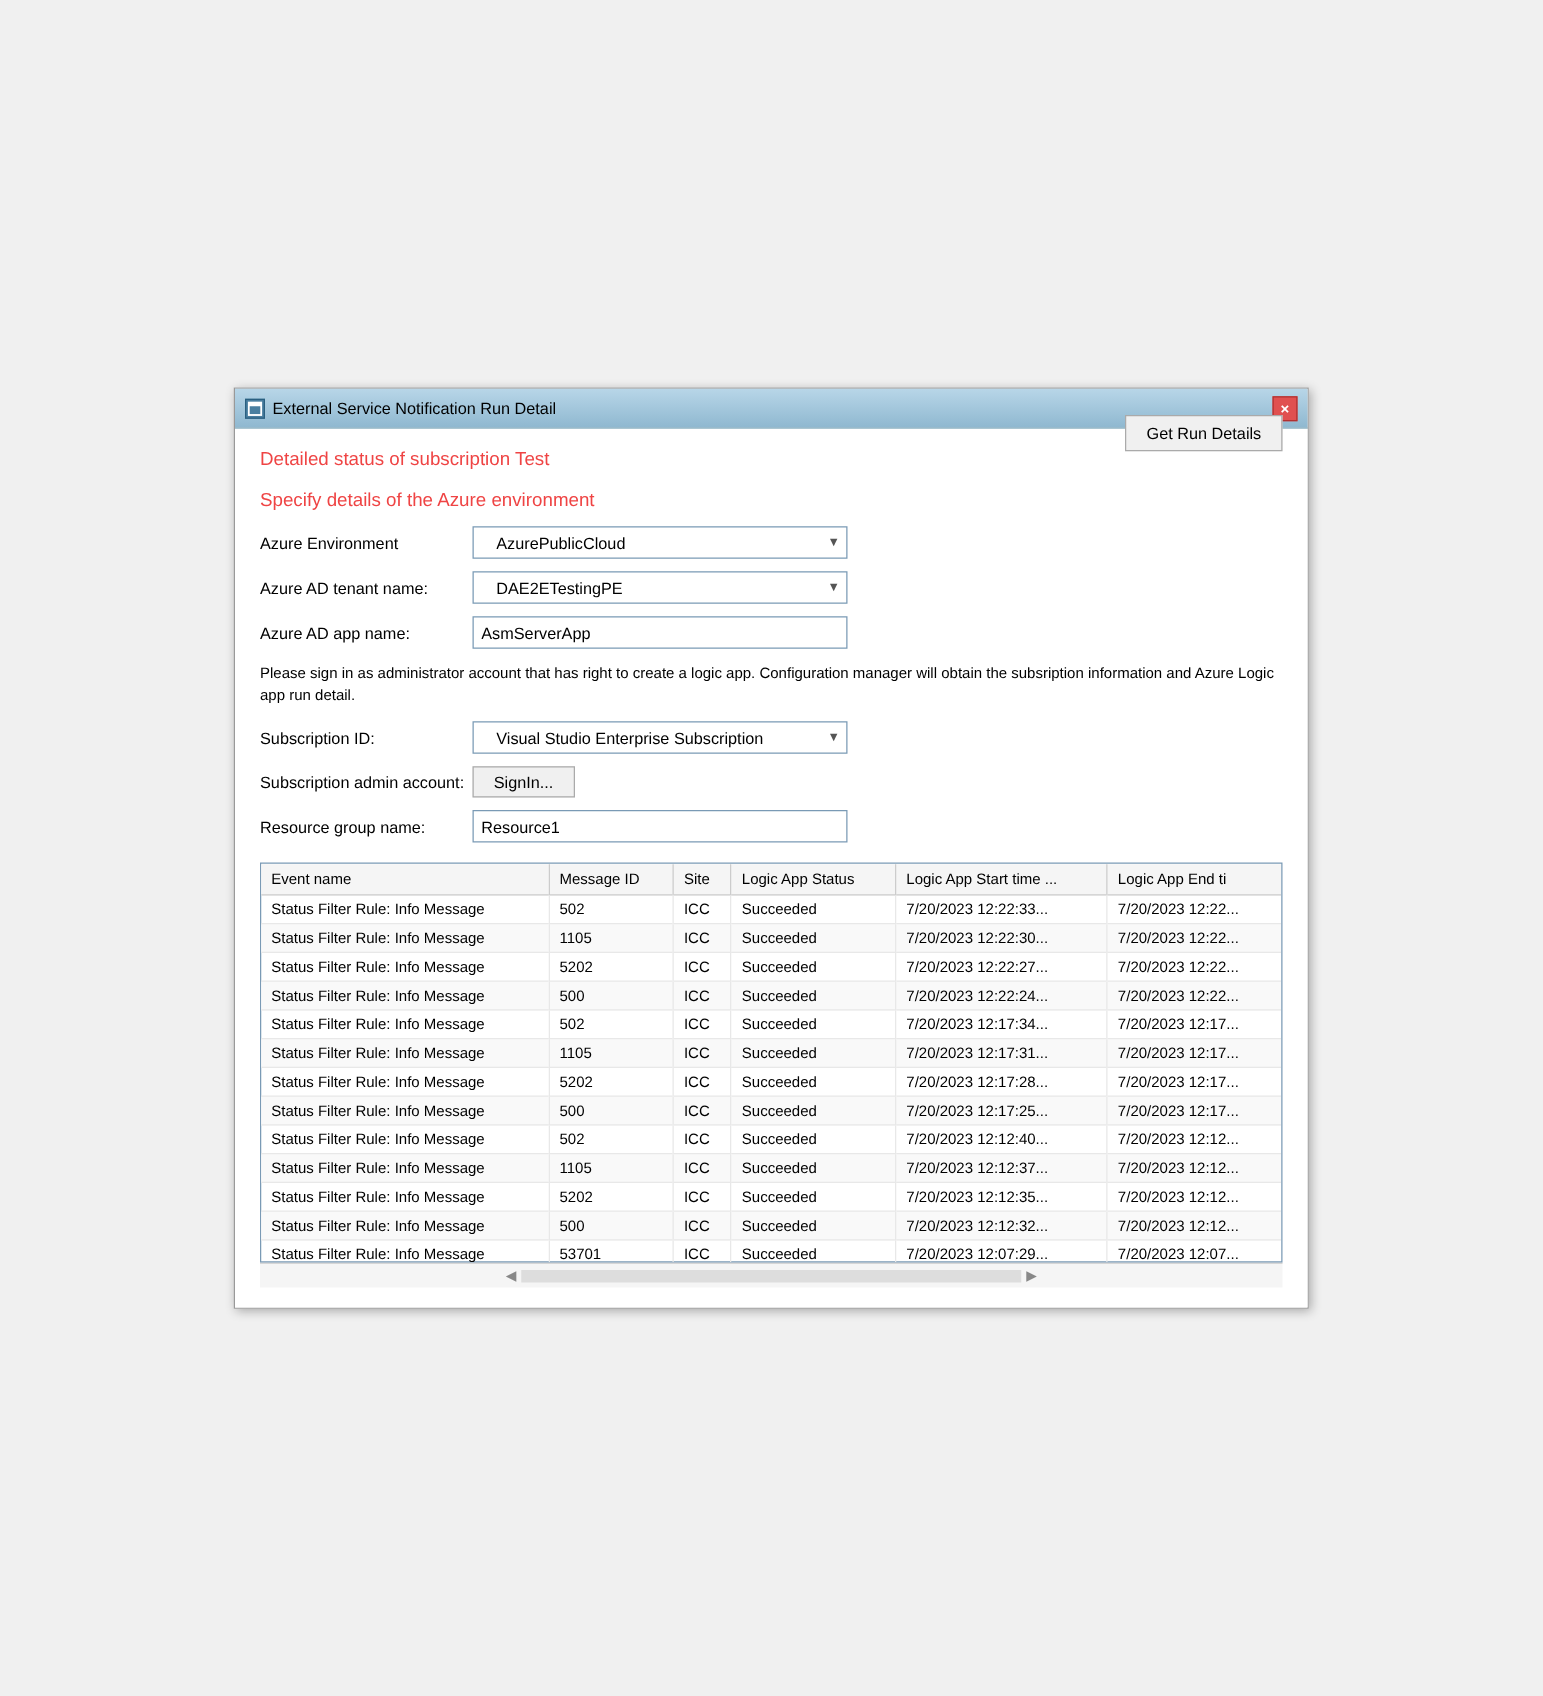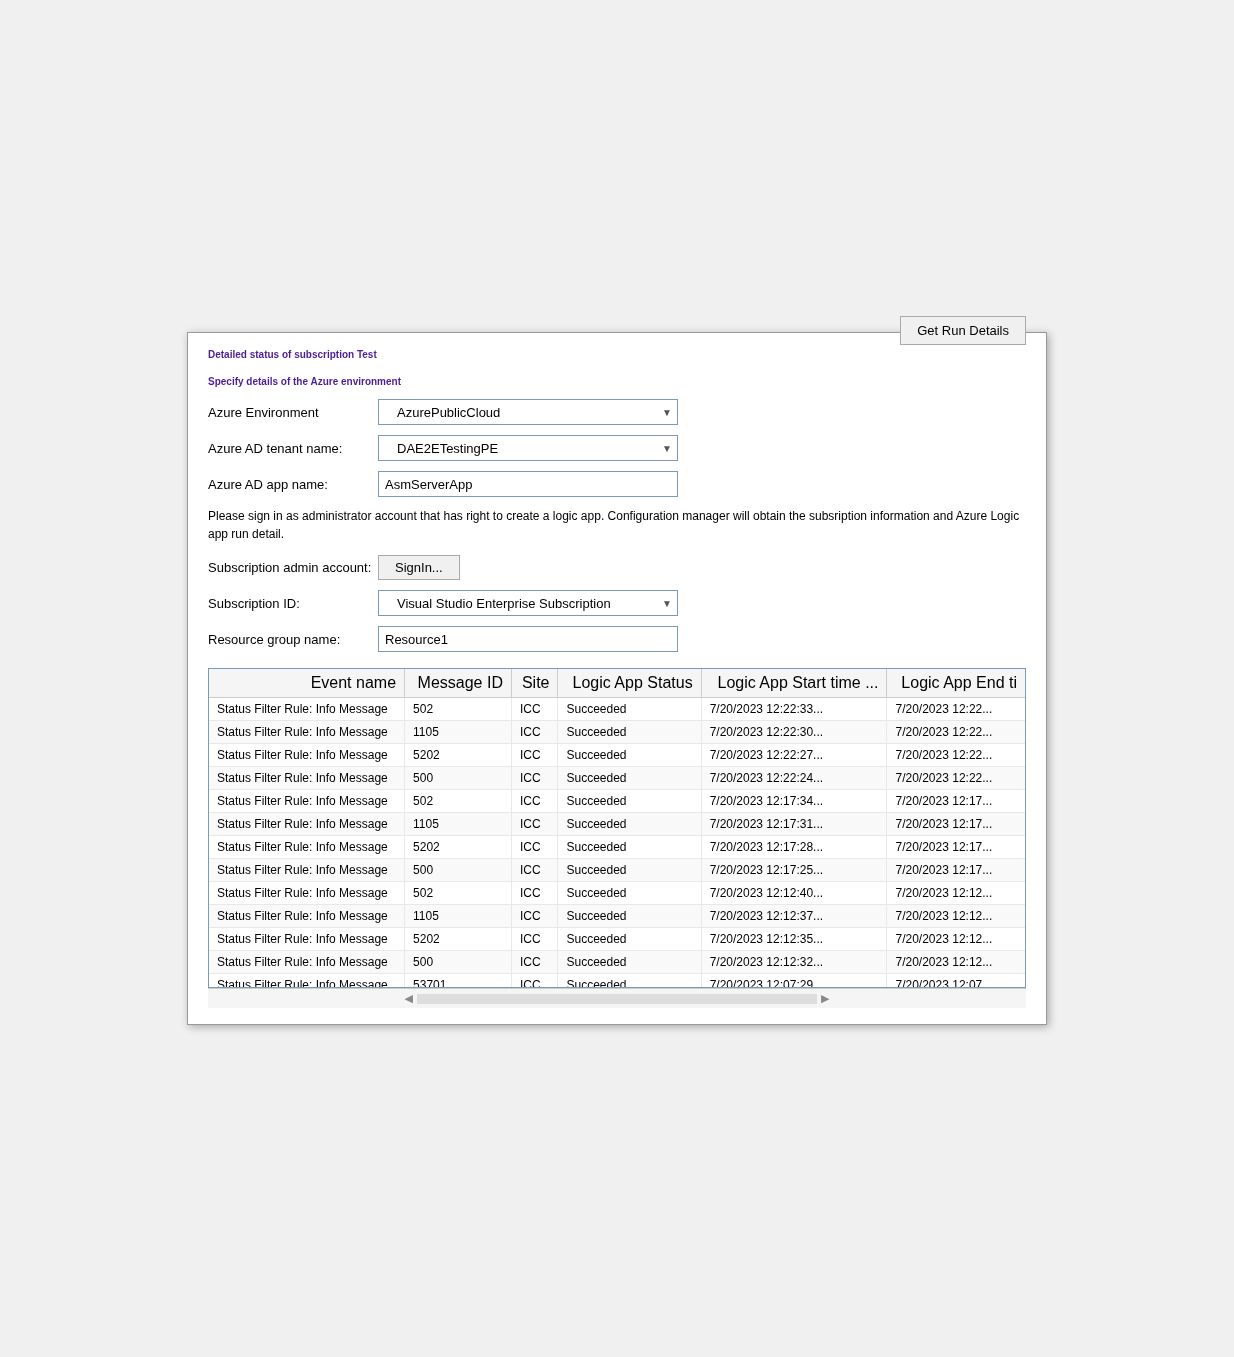--- a/index.html
+++ b/index.html
@@ -59,24 +59,23 @@
       display: flex;
       align-items: center;
       justify-content: center;
       font-weight: bold;
     }
     .content {
       padding: 16px 20px;
       background: #fff;
     }
     .section-label {
-      color: #4c1d95;
-      font-size: 10px;
+      color: #ef4444;
+      font-size: 15px;
       margin-bottom: 12px;
-      font-weight: bold;
     }
     .form-group {
       display: flex;
       align-items: center;
       margin-bottom: 10px;
     }
     .form-label {
       width: 170px;
       font-size: 13px;
       color: #000;
@@ -149,26 +148,26 @@
       width: 100%;
       border-collapse: collapse;
       font-size: 12px;
       min-width: 750px;
     }
     thead tr {
       background: #f5f5f5;
       border-bottom: 1px solid #ccc;
     }
     thead th {
-      text-align: right;
+      text-align: left;
       padding: 5px 8px;
       font-weight: normal;
       border-right: 1px solid #ccc;
       white-space: nowrap;
-      font-size: 16px;
+      font-size: 12px;
     }
     thead th:last-child { border-right: none; }
     tbody tr {
       border-bottom: 1px solid #e8e8e8;
     }
     tbody tr:nth-child(even) { background: #f9f9f9; }
     tbody td {
       padding: 4px 8px;
       border-right: 1px solid #e8e8e8;
       white-space: nowrap;
@@ -210,20 +209,32 @@
       justify-content: space-between;
       align-items: flex-start;
       margin-bottom: 8px;
     }
   </style>
 </head>
 <body>
 
 <div class="window">
 
+  <div class="title-bar">
+    <div class="title-bar-left">
+      <div class="title-bar-icon">
+        <svg width="12" height="12" viewBox="0 0 12 12" fill="none">
+          <rect x="1" y="1" width="10" height="10" stroke="#fff" stroke-width="1.5" fill="none"></rect>
+          <rect x="1" y="1" width="10" height="3" fill="#fff"></rect>
+        </svg>
+      </div>
+      <span class="title-text">External Service Notification Run Detail</span>
+    </div>
+    <button class="close-btn">×</button>
+  </div>
 
   <div class="content">
 
     <div class="section-label" style="margin-bottom:16px;">Detailed status of subscription Test</div>
 
     <div class="specify-section">
       <span class="section-label" style="margin-bottom:4px;">Specify details of the Azure environment</span>
       <button class="get-run-btn">Get Run Details</button>
     </div>
 
@@ -249,31 +260,31 @@
     </div>
 
     <div class="form-group">
       <label class="form-label">Azure AD app name:</label>
       <input class="text-input" type="text" value="AsmServerApp" style="">
     </div>
 
     <div class="info-text">Please sign in as administrator account that has right to create a logic app. Configuration manager will obtain the subsription information and Azure Logic app run detail.</div>
 
     <div class="form-group">
-      <label class="form-label">Subscription admin account:</label>
-      <button class="signin-btn">SignIn...</button>
-    </div>
-
-    <div class="form-group">
       <label class="form-label">Subscription ID:</label>
       <div class="select-wrapper">
         <select class="dropdown">
           <option>Visual Studio Enterprise Subscription</option>
         </select>
       </div>
+    </div>
+
+    <div class="form-group">
+      <label class="form-label">Subscription admin account:</label>
+      <button class="signin-btn">SignIn...</button>
     </div>
 
     <div class="form-group">
       <label class="form-label">Resource group name:</label>
       <input class="text-input" type="text" value="Resource1" style="">
     </div>
 
 
     <div class="table-container">
       <table>

